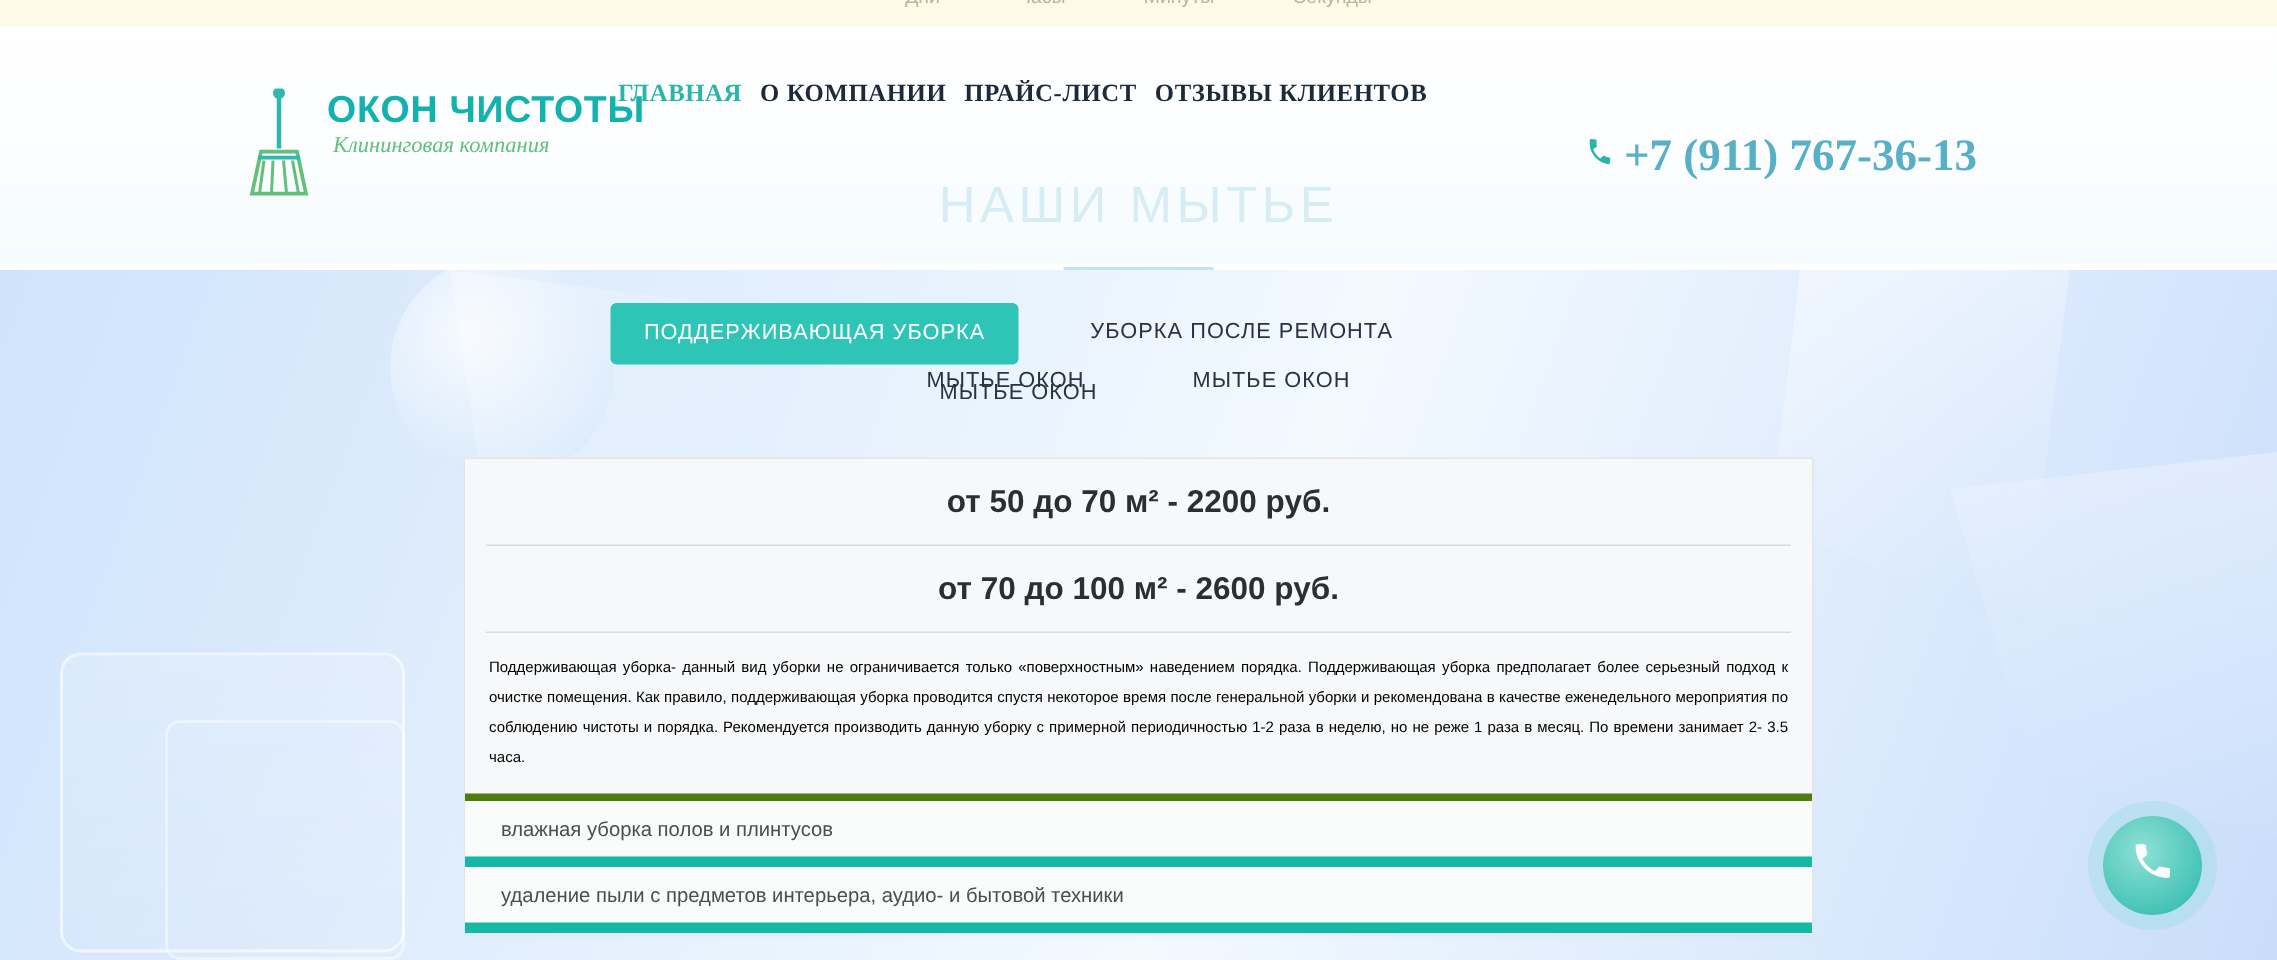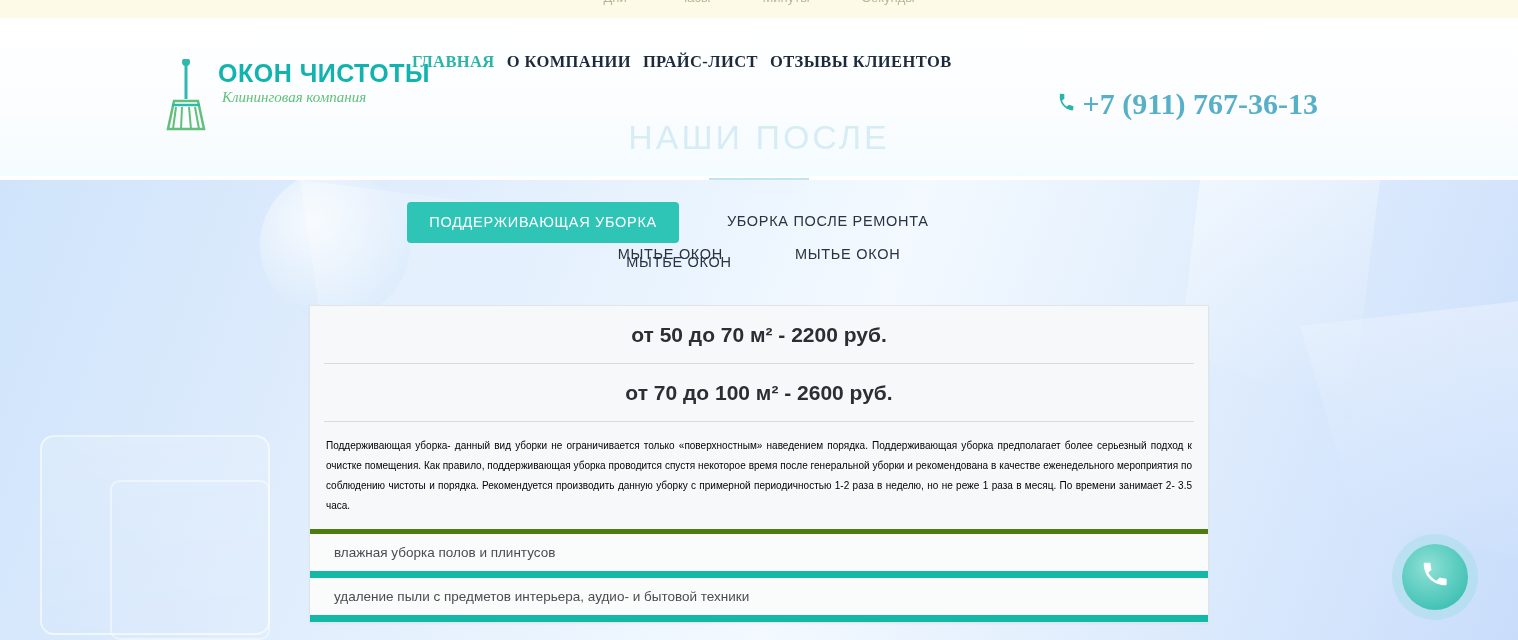--- a/index.html
+++ b/index.html
@@ -214,21 +214,21 @@
 
     <div class="phone">
       <span class="ph-ico">
         <svg width="20" height="20" viewBox="0 0 24 24" fill="#2bb5a8">
           <path d="M6.6 10.8c1.4 2.8 3.8 5.1 6.6 6.6l2.2-2.2c.3-.3.7-.4 1.1-.2 1.2.4 2.5.6 3.8.6.6 0 1 .4 1 1V20c0 .6-.4 1-1 1C10.6 21 3 13.4 3 4c0-.6.4-1 1-1h3.5c.6 0 1 .4 1 1 0 1.3.2 2.6.6 3.8.1.4 0 .8-.2 1.1l-2.3 1.9z"></path>
         </svg>
       </span>
       <span>+7 (911) 767-36-13</span>
     </div>
 
-    <div class="services-title">НАШИ ПОСЛЕ</div>
+    <div class="services-title">НАШИ МЫТЬЕ</div>
     <div class="title-underline"></div>
   </div>
 
   <div class="body-section">
 
     <div class="bg-shapes">
       <div class="blob1"></div>
       <div class="poly1"></div>
       <div class="poly2"></div>
       <div class="poly3"></div>

